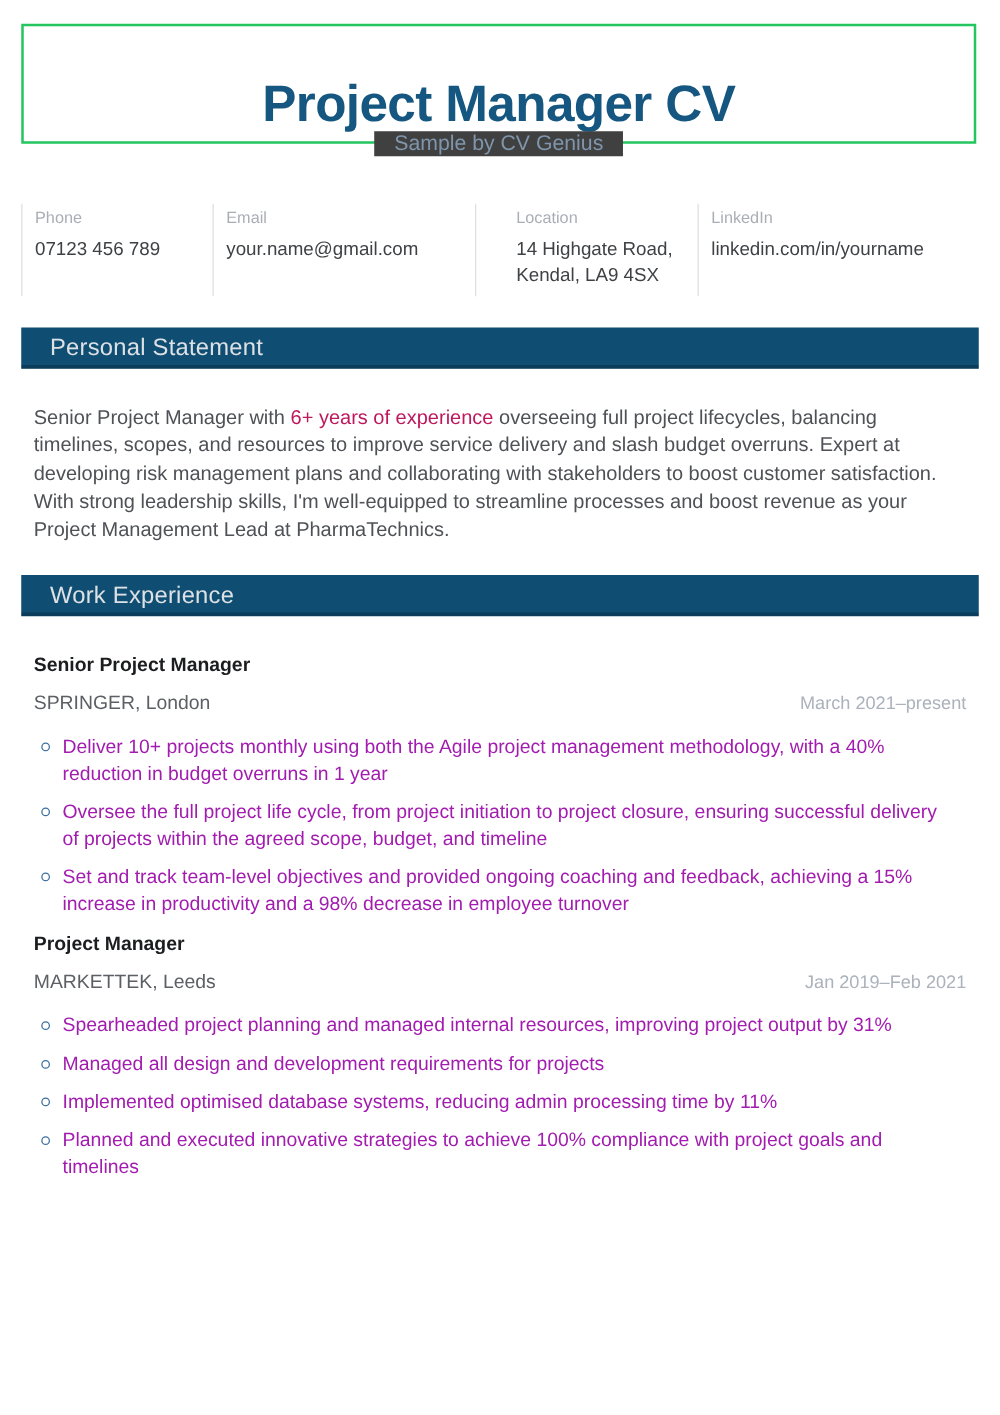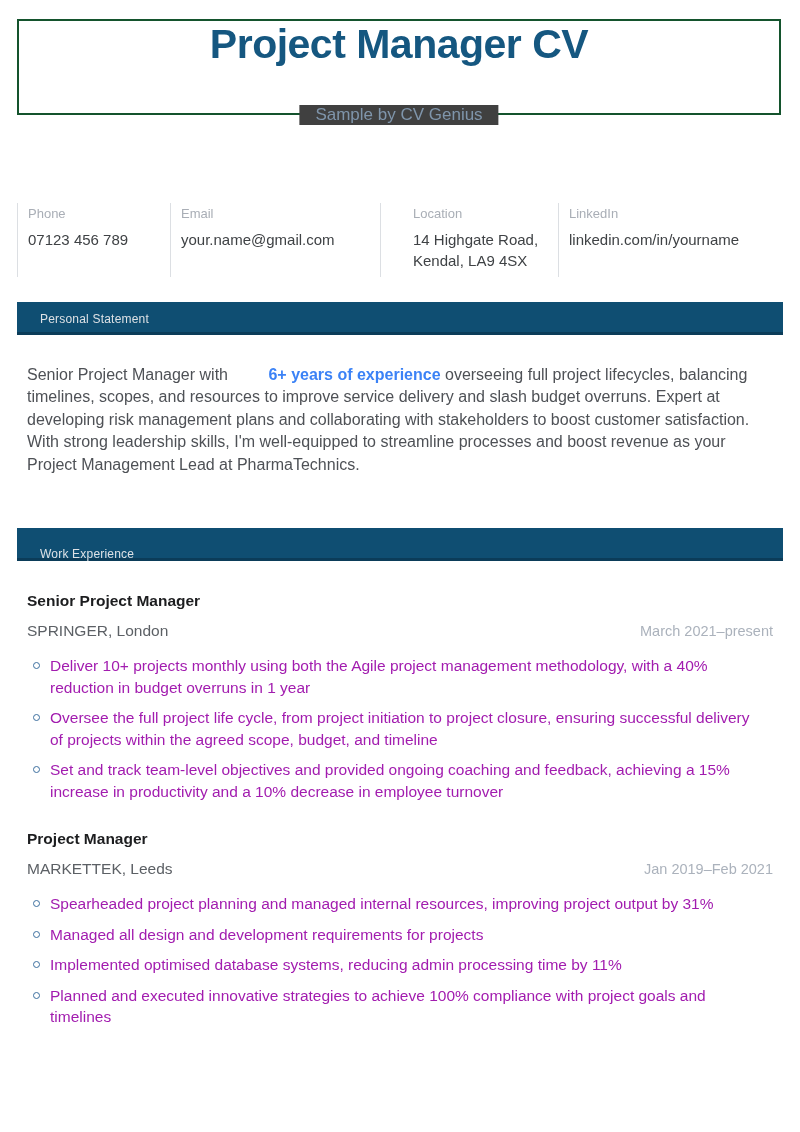--- a/index.html
+++ b/index.html
@@ -5,22 +5,22 @@
   * { box-sizing: border-box; }
   html, body { margin: 0; padding: 0; background: #ffffff; }
   body { font-family: "Liberation Sans", sans-serif; }
   .page { position: relative; width: 800px; height: 1132px; background: #ffffff; overflow: hidden; }
 
   
   .header-box {
     position: relative;
     margin: 19px 19px 0 17px;
     height: 96px;
-    border: 2px solid #14532d;
-    display: flex; align-items: flex-start; justify-content: center;
+    border: 2px solid #22c55e;
+    display: flex; align-items: flex-end; justify-content: center;
   }
   .header-box h1 {
     margin: 0 0 6px 0;
     font-size: 41px;
     font-weight: 700;
     color: #155780;
     letter-spacing: -0.5px;
   }
   .header-subtitle {
     position: absolute;
@@ -28,53 +28,53 @@
     transform: translate(-50%, 50%);
     background: #404040;
     padding: 0 16px;
     font-size: 17px;
     color: #7f95ab;
     white-space: nowrap;
   }
 
   
   .contact-row { display: flex; margin: 48px 19px 0 17px; }
-  .contact-col { border-left: 1px solid #dcdfe3; padding: 3px 8px 6px 10px; margin-top: 40px; }
+  .contact-col { border-left: 1px solid #dcdfe3; padding: 3px 8px 6px 10px; }
   .contact-col.c0 { width: 153px; }
   .contact-col.c1 { width: 210px; }
   .contact-col.c2 { width: 178px; padding-left: 32px; }
   .contact-col.c3 { width: 223px; }
   .contact-label { font-size: 13px; color: #a9aeb6; }
   .contact-value { font-size: 15px; color: #3f4245; margin-top: 8px; line-height: 21px; white-space: pre-line; }
 
   
   .section-bar {
     margin-left: 17px;
     width: 766px; height: 33px;
     background: #0f4e72;
     box-shadow: inset 0 -3px 0 rgba(0,0,0,0.22);
     display: flex; align-items: center;
     padding-left: 23px;
   }
-  .section-bar .bar-label { font-size: 12px; color: #dde1e5; letter-spacing: 0.2px; }
+  .section-bar .bar-label { font-size: 19px; color: #dde1e5; letter-spacing: 0.2px; }
   .bar-personal { margin-top: 25px; }
-  .bar-work { margin-top: 52px; align-items: flex-end; }
+  .bar-work { margin-top: 24px; }
 
   
   .statement {
     margin: 29px 28px 0 27px;
     font-size: 16px;
     line-height: 22.4px;
     color: #4e5156;
   }
-  .statement b { font-weight: 700; color: #3b82f6; margin-left: 36px; }
+  .statement b { font-weight: 400; color: #be185d; }
 
   
   .job { margin: 31px 27px 0 27px; }
-  .job + .job { margin-top: 28px; }
+  .job + .job { margin-top: 13px; }
   .job-title { margin: 0; font-size: 15.5px; font-weight: 700; color: #1c1d1f; }
   .job-meta { display: flex; justify-content: space-between; align-items: center; margin-top: 12px; }
   .company { font-size: 15.5px; color: #5c6065; }
   .dates { font-size: 14.5px; color: #abb2bc; }
   .bullets { list-style: none; margin: 15px 0 0 0; padding: 0; }
   .bullets li {
     position: relative;
     padding-left: 23px;
     margin-bottom: 9px;
     font-size: 15.5px;
@@ -136,21 +136,21 @@
 
     <article class="job">
       <h2 class="job-title">Senior Project Manager</h2>
       <div class="job-meta">
         <span class="company">SPRINGER, London</span>
         <span class="dates">March 2021–present</span>
       </div>
       <ul class="bullets">
         <li>Deliver 10+ projects monthly using both the Agile project management methodology, with a 40% reduction in budget overruns in 1 year</li>
         <li>Oversee the full project life cycle, from project initiation to project closure, ensuring successful delivery of projects within the agreed scope, budget, and timeline</li>
-        <li>Set and track team-level objectives and provided ongoing coaching and feedback, achieving a 15% increase in productivity and a 10% decrease in employee turnover</li>
+        <li>Set and track team-level objectives and provided ongoing coaching and feedback, achieving a 15% increase in productivity and a 98% decrease in employee turnover</li>
       </ul>
     </article>
 
     <article class="job">
       <h2 class="job-title">Project Manager</h2>
       <div class="job-meta">
         <span class="company">MARKETTEK, Leeds</span>
         <span class="dates">Jan 2019–Feb 2021</span>
       </div>
       <ul class="bullets">

